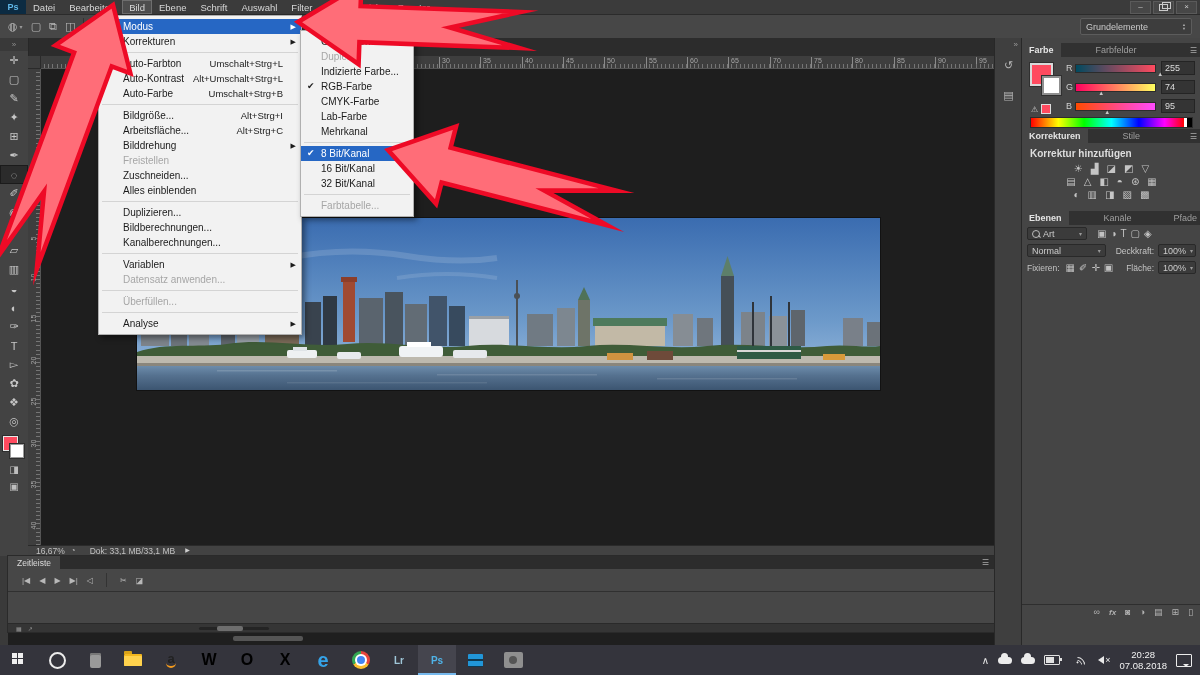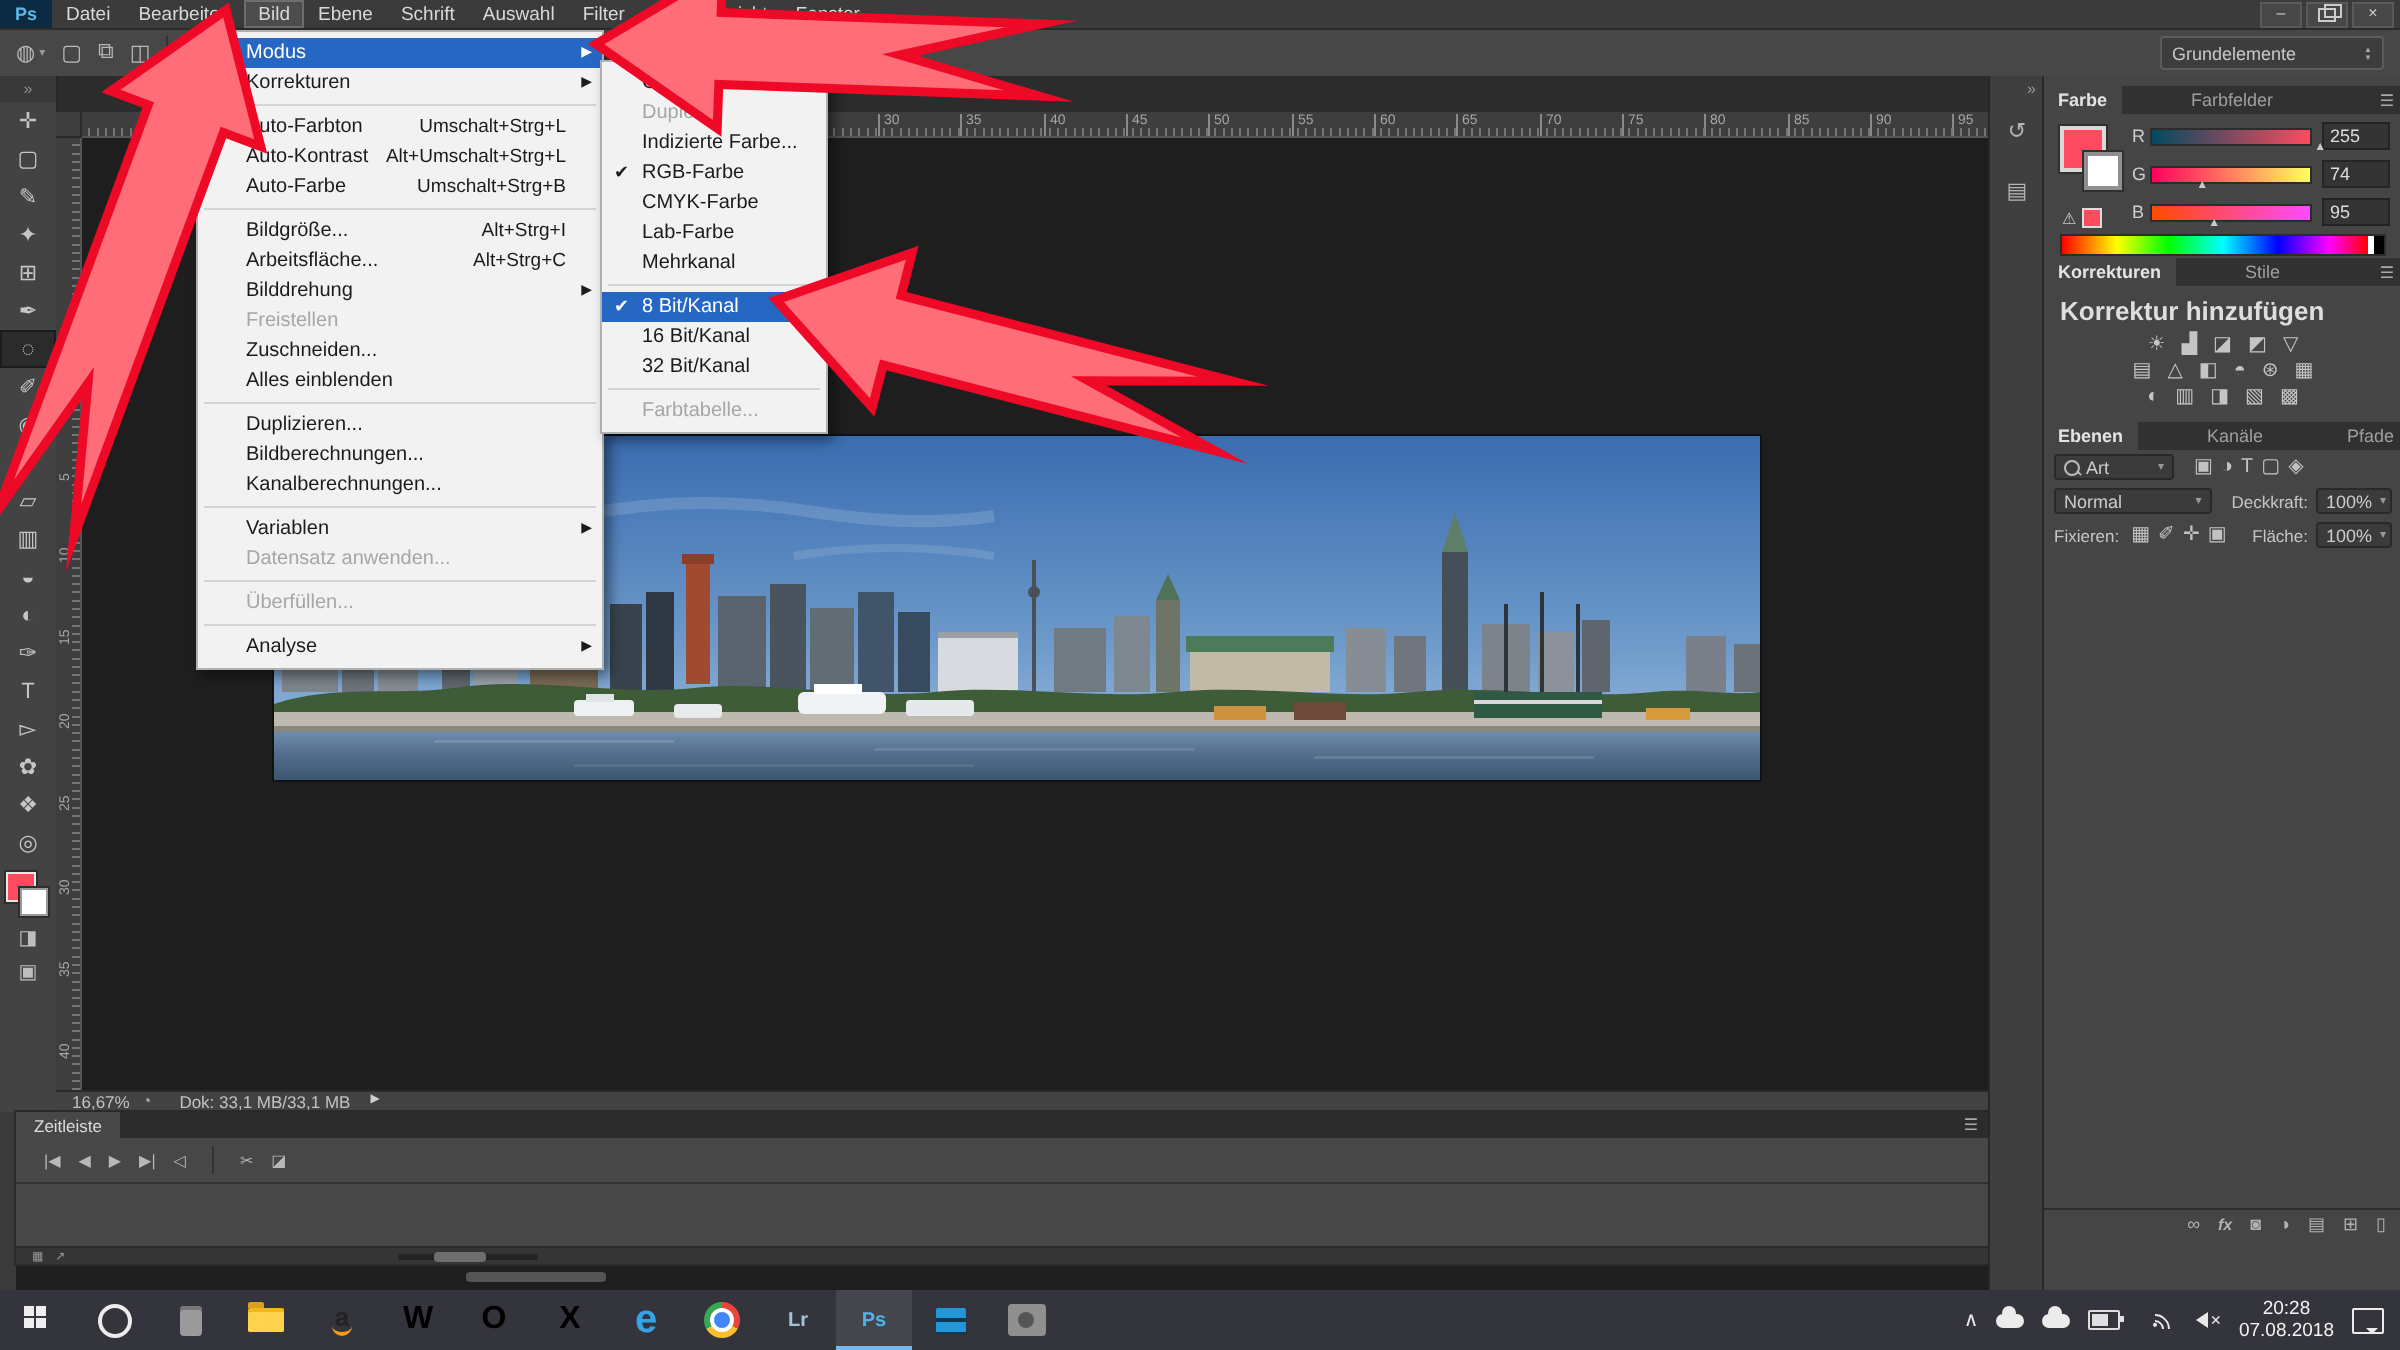--- a/index.html
+++ b/index.html
@@ -105,21 +105,21 @@
   .handle{position:absolute;top:6px;font-size:6px;color:#c9c9c9;transform:translateX(-3px);}
   .vbox{background:#343434;border:1px solid #242424;color:#ddd;font-size:9px;height:12px;
     display:flex;align-items:center;padding:0 3px;min-width:26px;}
   #gamut{position:absolute;left:9px;top:47px;display:flex;align-items:center;gap:3px;font-size:8px;color:#c9c9c9;}
   #gamut .sq{width:8px;height:8px;background:#ff4a5f;border:1px solid #ddd;}
   #spectrum{position:absolute;left:8px;right:8px;top:60px;height:9px;border:1px solid #2c2c2c;
     background:linear-gradient(90deg,#f00,#ff0 17%,#0f0 33%,#0ff 50%,#00f 67%,#f0f 83%,#f00 95%,#fff 95%);}
   #spectrum .blk{position:absolute;right:0;top:0;width:5px;height:100%;background:#000;}
   
   #adjbody{height:68px;}
-  #adjhdr{font-size:13px;font-weight:bold;color:#dedede;padding:5px 0 2px 8px;}
+  #adjhdr{font-size:10px;font-weight:bold;color:#dedede;padding:5px 0 2px 8px;}
   .arow{display:flex;justify-content:center;gap:8px;margin-top:2px;}
   .aicon{font-size:10px;color:#c5c5c5;}
   
   .lrowflex{display:flex;align-items:center;height:17px;padding:0 5px;gap:4px;}
   .combo{display:flex;align-items:center;background:#3b3b3b;border:1px solid #292929;border-radius:2px;
     color:#ccc;font-size:9px;padding:0 4px;height:13px;box-sizing:border-box;}
   .combo .car{margin-left:auto;font-size:6px;color:#999;padding-left:4px;}
   .mag{position:relative;width:6px;height:6px;border:1px solid #bbb;border-radius:50%;margin-right:3px;}
   .mag::after{content:'';position:absolute;left:5px;top:5px;width:3px;height:1px;background:#bbb;transform:rotate(45deg);}
   .flicon{font-size:10px;color:#c2c2c2;margin:0 2px;}

